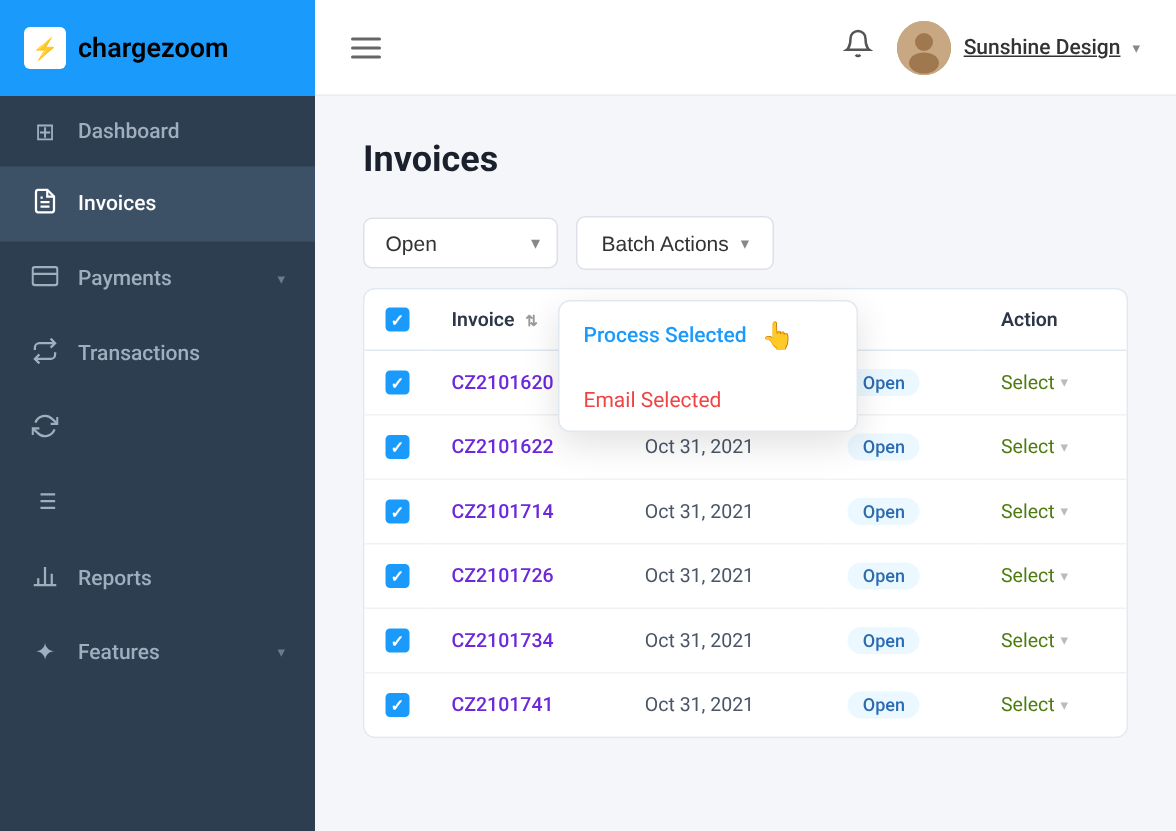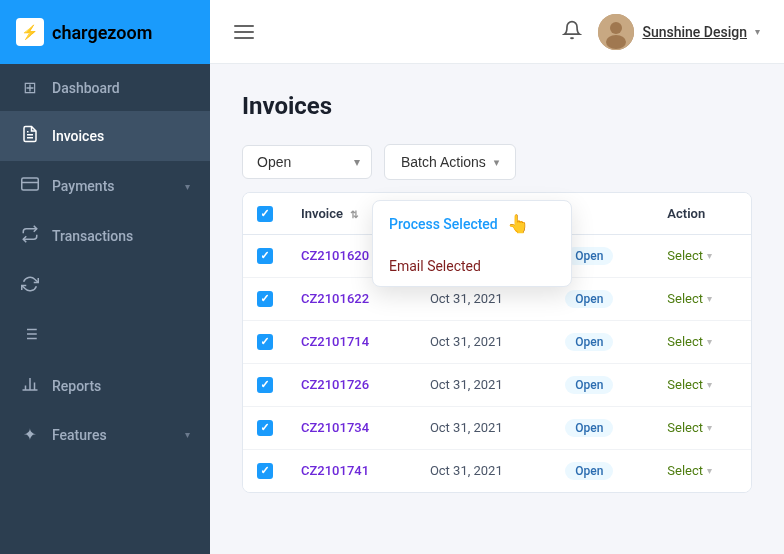--- a/index.html
+++ b/index.html
@@ -126,21 +126,21 @@
       box-shadow: 0 8px 24px rgba(0,0,0,0.12);
       z-index: 100;
       min-width: 200px;
       overflow: hidden;
     }
     .dropdown-item {
       display: flex; align-items: center; gap: 10px;
       padding: 12px 16px;
       font-size: 14px;
       cursor: pointer;
-      color: #7f1d1d;
+      color: #ef4444;
     }
     .dropdown-item.primary { color: #1a9bfc; font-weight: 500; }
     .cursor-hand { font-size: 18px; }
 
     
     .table-wrapper {
       background: white;
       border-radius: 8px;
       border: 1px solid #e2e8f0;
       overflow: hidden;

